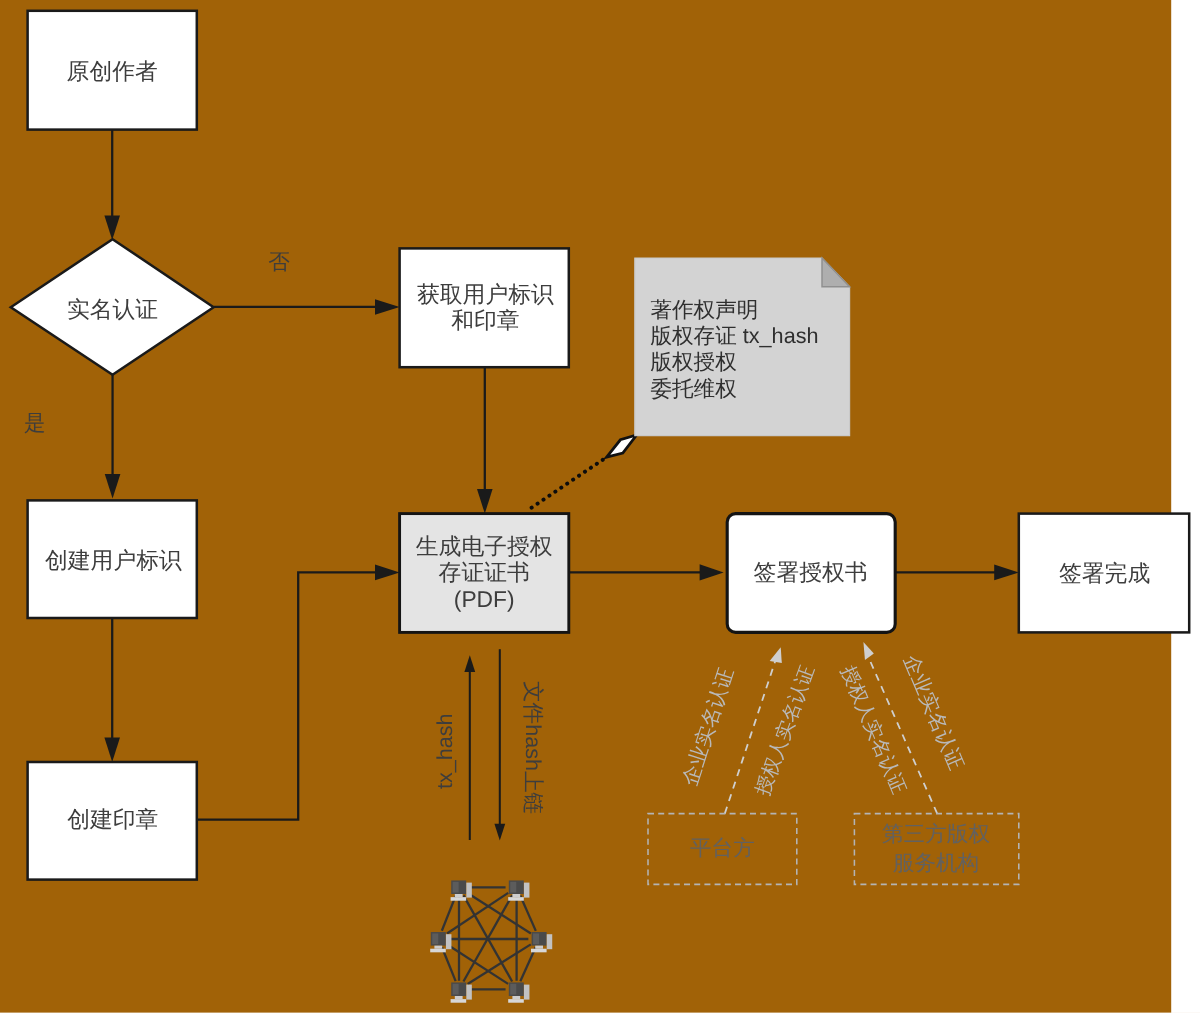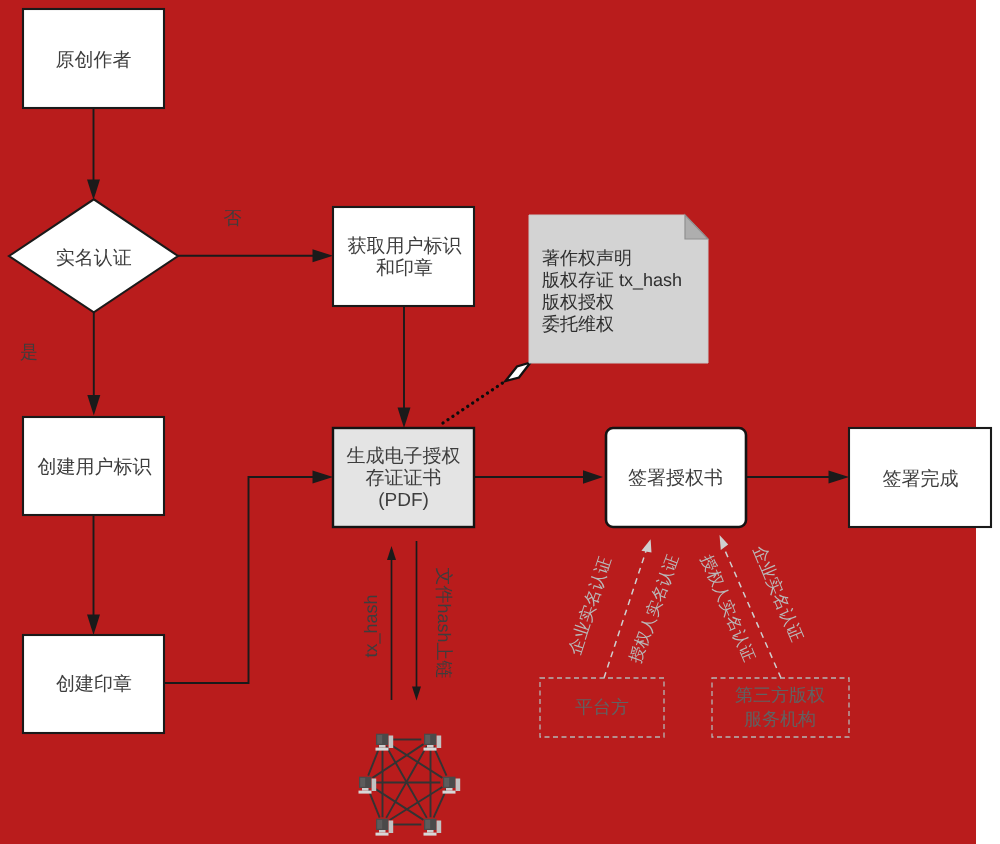--- a/index.html
+++ b/index.html
@@ -1,20 +1,20 @@
 <!DOCTYPE html>
 <html><head>
 <meta charset="utf-8">
 <title>Copyright Authorization Flowchart</title>
 <style>
   html,body{margin:0;padding:0;background:#ffffff;
              -webkit-font-smoothing:antialiased;text-rendering:geometricPrecision;}
   body{width:1000px;height:844px;overflow:hidden;
        font-family:"Liberation Sans",sans-serif;}
-  #stage{position:relative;width:976px;height:844px;background:#b91c1c;}
+  #stage{position:relative;width:976px;height:844px;background:#a16207;}
   svg#diagram{display:block;width:1000px;height:844px;}
   .nodebox{fill:#ffffff;stroke:#1a1a1a;stroke-width:2.1;}
   .nodebox-fill{fill:#e4e4e4;stroke:#141414;stroke-width:2.4;}
   .nodebox-round{fill:#ffffff;stroke:#141414;stroke-width:2.6;}
   .dashedbox{fill:none;stroke:#b4b4b4;stroke-width:1.3;stroke-dasharray:5 3.5;}
   .edge{fill:none;stroke:#1a1a1a;stroke-width:1.9;}
   .edge-dashed{fill:none;stroke:#cfcfcf;stroke-width:1.5;stroke-dasharray:6 5;}
   .edge-dotted{fill:none;stroke:#0c0c0c;stroke-width:3.3;
                stroke-dasharray:0.1 5.85;stroke-linecap:round;}
   .lbl{font-family:"Liberation Sans",sans-serif;fill:#3d3d3d;

